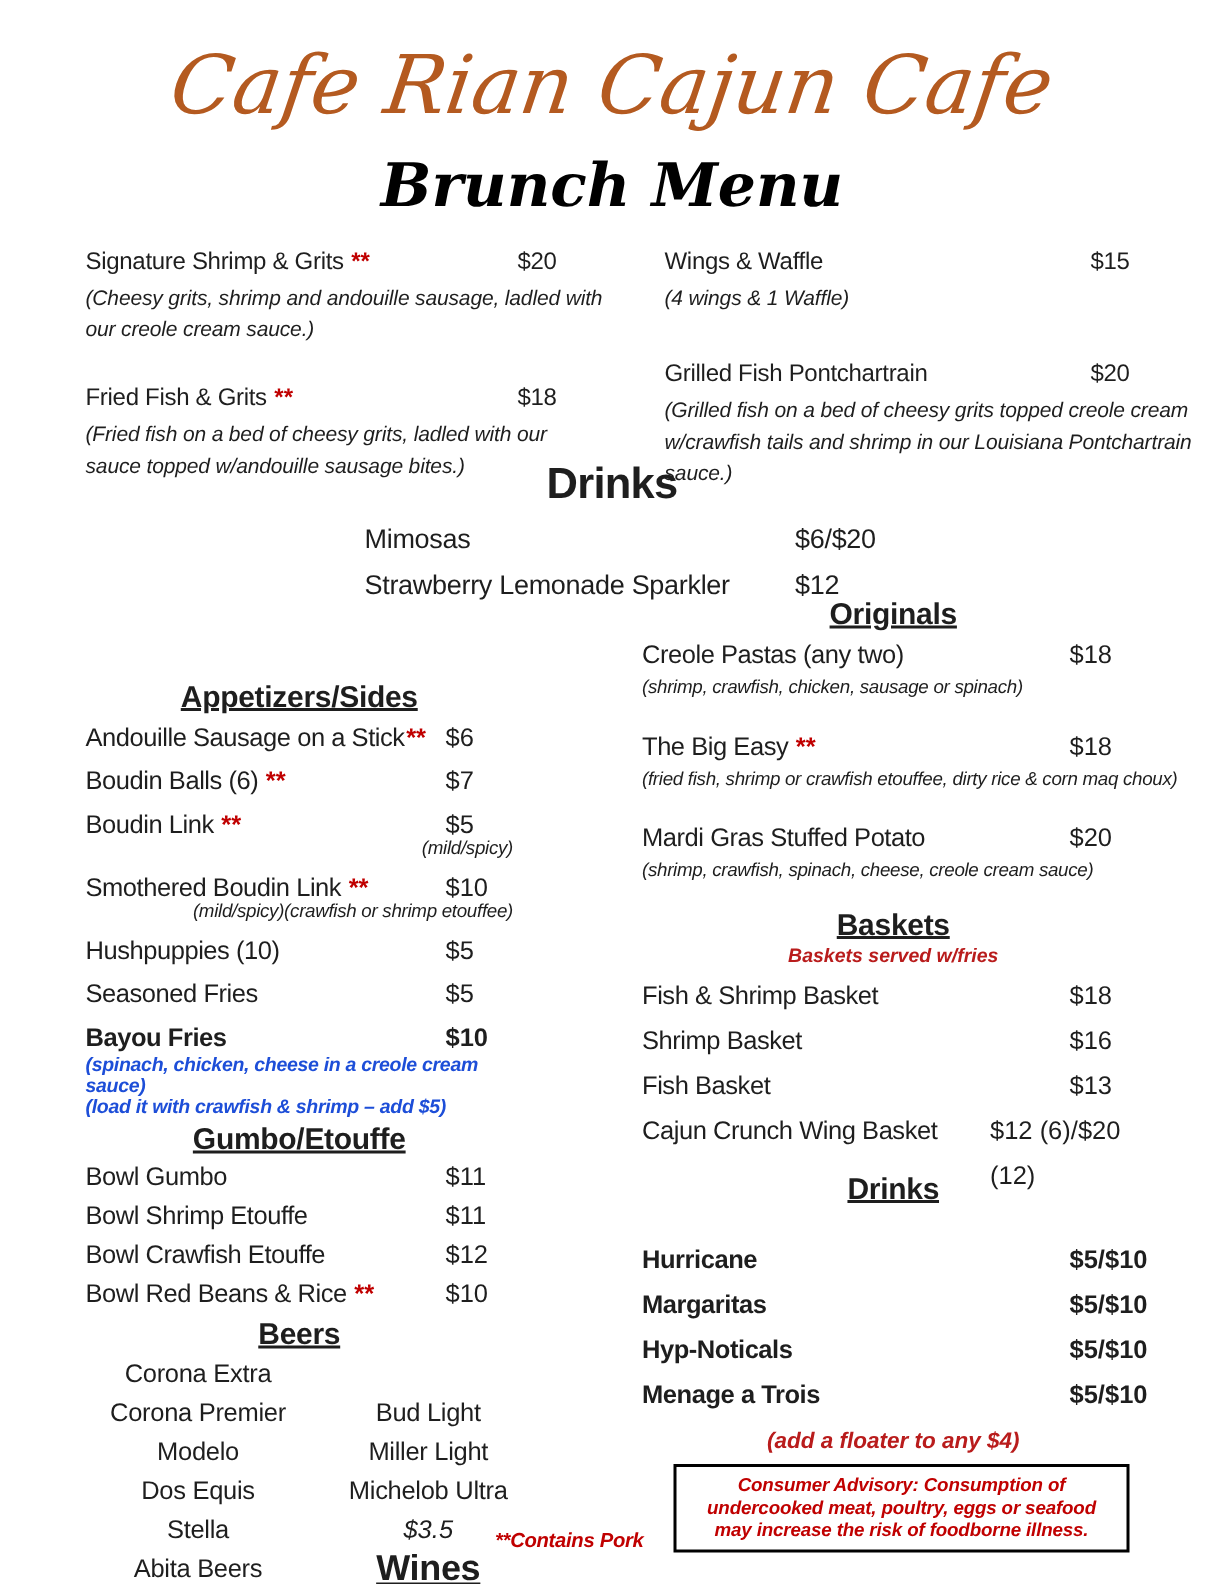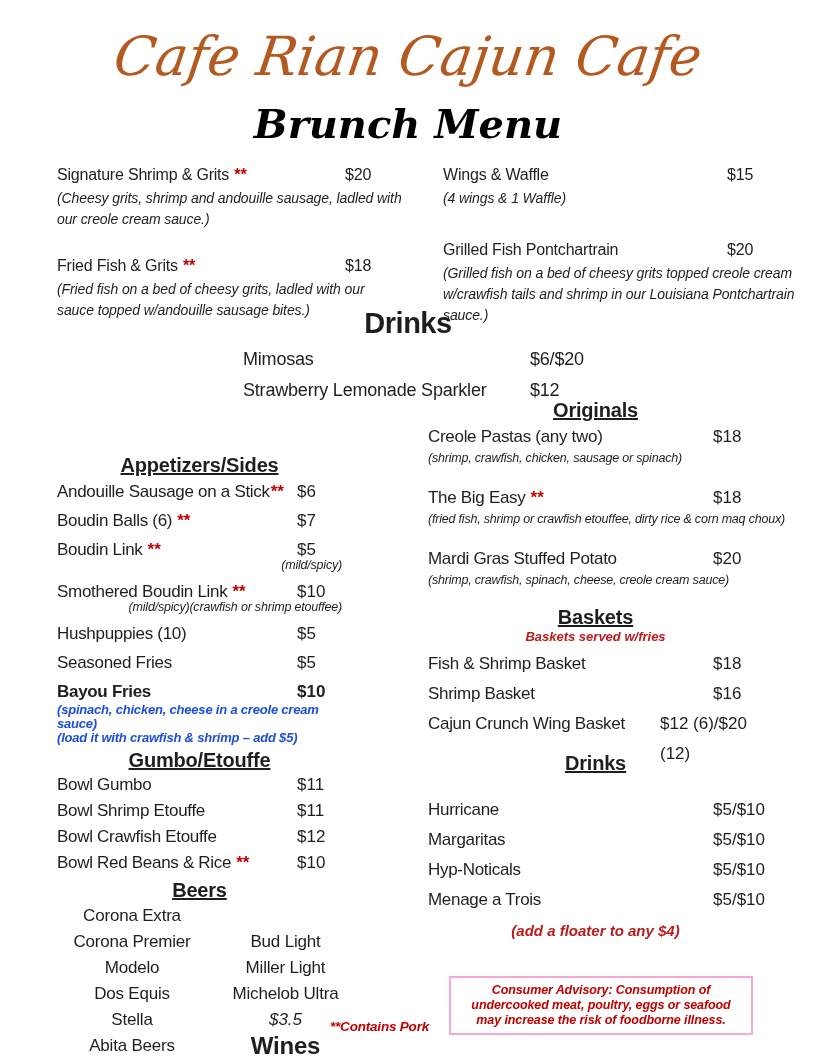--- a/index.html
+++ b/index.html
@@ -53,40 +53,40 @@
     color:#1d4ed8;letter-spacing:-0.2px;}
   .sub-red.first{margin-top:-3px;}
 
   
   .rdesc{font-size:12.5px;font-style:italic;line-height:14px;margin-bottom:18px;
     white-space:nowrap;letter-spacing:-0.2px;}
   .note-red{font-size:13px;font-style:italic;font-weight:bold;color:#b91c1c;
     text-align:center;line-height:15px;}
   .floater{margin-top:8px;font-size:15px;}
   .drinks-items .li-row{line-height:30px;}
-  .drinks-items{margin-top:20px;}
+  .drinks-items{margin-top:20px;font-weight:bold;}
   .basket-items{margin-top:5px;}
   .basket-items .li-row{line-height:30px;}
 
   
   .beer-grid{display:flex;margin-top:1px;}
   .beer-c1{width:150px;text-align:center;}
   .beer-c2{width:170px;margin-left:22px;text-align:center;}
   .beer-name{font-size:17px;line-height:26px;letter-spacing:-0.2px;}
   .spacer26{height:26px;}
   .abita-sub{font-size:12.5px;font-style:italic;line-height:14px;}
   .cnowrap{white-space:nowrap;display:inline-block;position:relative;left:50%;
     transform:translateX(-50%);}
   .abita-price{font-size:16px;line-height:22px;}
   .c2-price{font-size:17px;font-style:italic;line-height:26px;}
   .wines-h{font-size:24px;font-weight:bold;text-decoration:underline;line-height:26px;
     letter-spacing:-0.2px;text-align:center;}
 
   
-  .advisory-box{position:absolute;left:449px;top:976px;width:286px;border:2px solid #f9a8d4;
+  .advisory-box{position:absolute;left:449px;top:976px;width:286px;border:2px solid #000000;
     padding:5px 7px;text-align:center;font-size:12.5px;font-weight:bold;font-style:italic;
     color:#c00000;line-height:15px;letter-spacing:-0.1px;}
   .contains-pork{position:absolute;left:330px;top:1019px;font-size:13.5px;font-weight:bold;
     font-style:italic;color:#c00000;letter-spacing:-0.2px;}
 </style>
 </head>
 <body>
 
 <div class="page">
 
@@ -246,20 +246,24 @@
     <div class="basket-items">
       <div class="li-row">
         <span class="nm">Fish &amp; Shrimp Basket</span>
         <span class="pr">$18</span>
       </div>
       <div class="li-row">
         <span class="nm">Shrimp Basket</span>
         <span class="pr">$16</span>
       </div>
       <div class="li-row">
+        <span class="nm">Fish Basket</span>
+        <span class="pr">$13</span>
+      </div>
+      <div class="li-row">
         <span class="nm">Cajun Crunch Wing Basket</span>
         <span class="pr wide">$12 (6)/$20 (12)</span>
       </div>
     </div>
 
     <div class="sec-heading mt12">Drinks</div>
     <div class="drinks-items">
       <div class="li-row">
         <span class="nm">Hurricane</span>
         <span class="pr">$5/$10</span>

